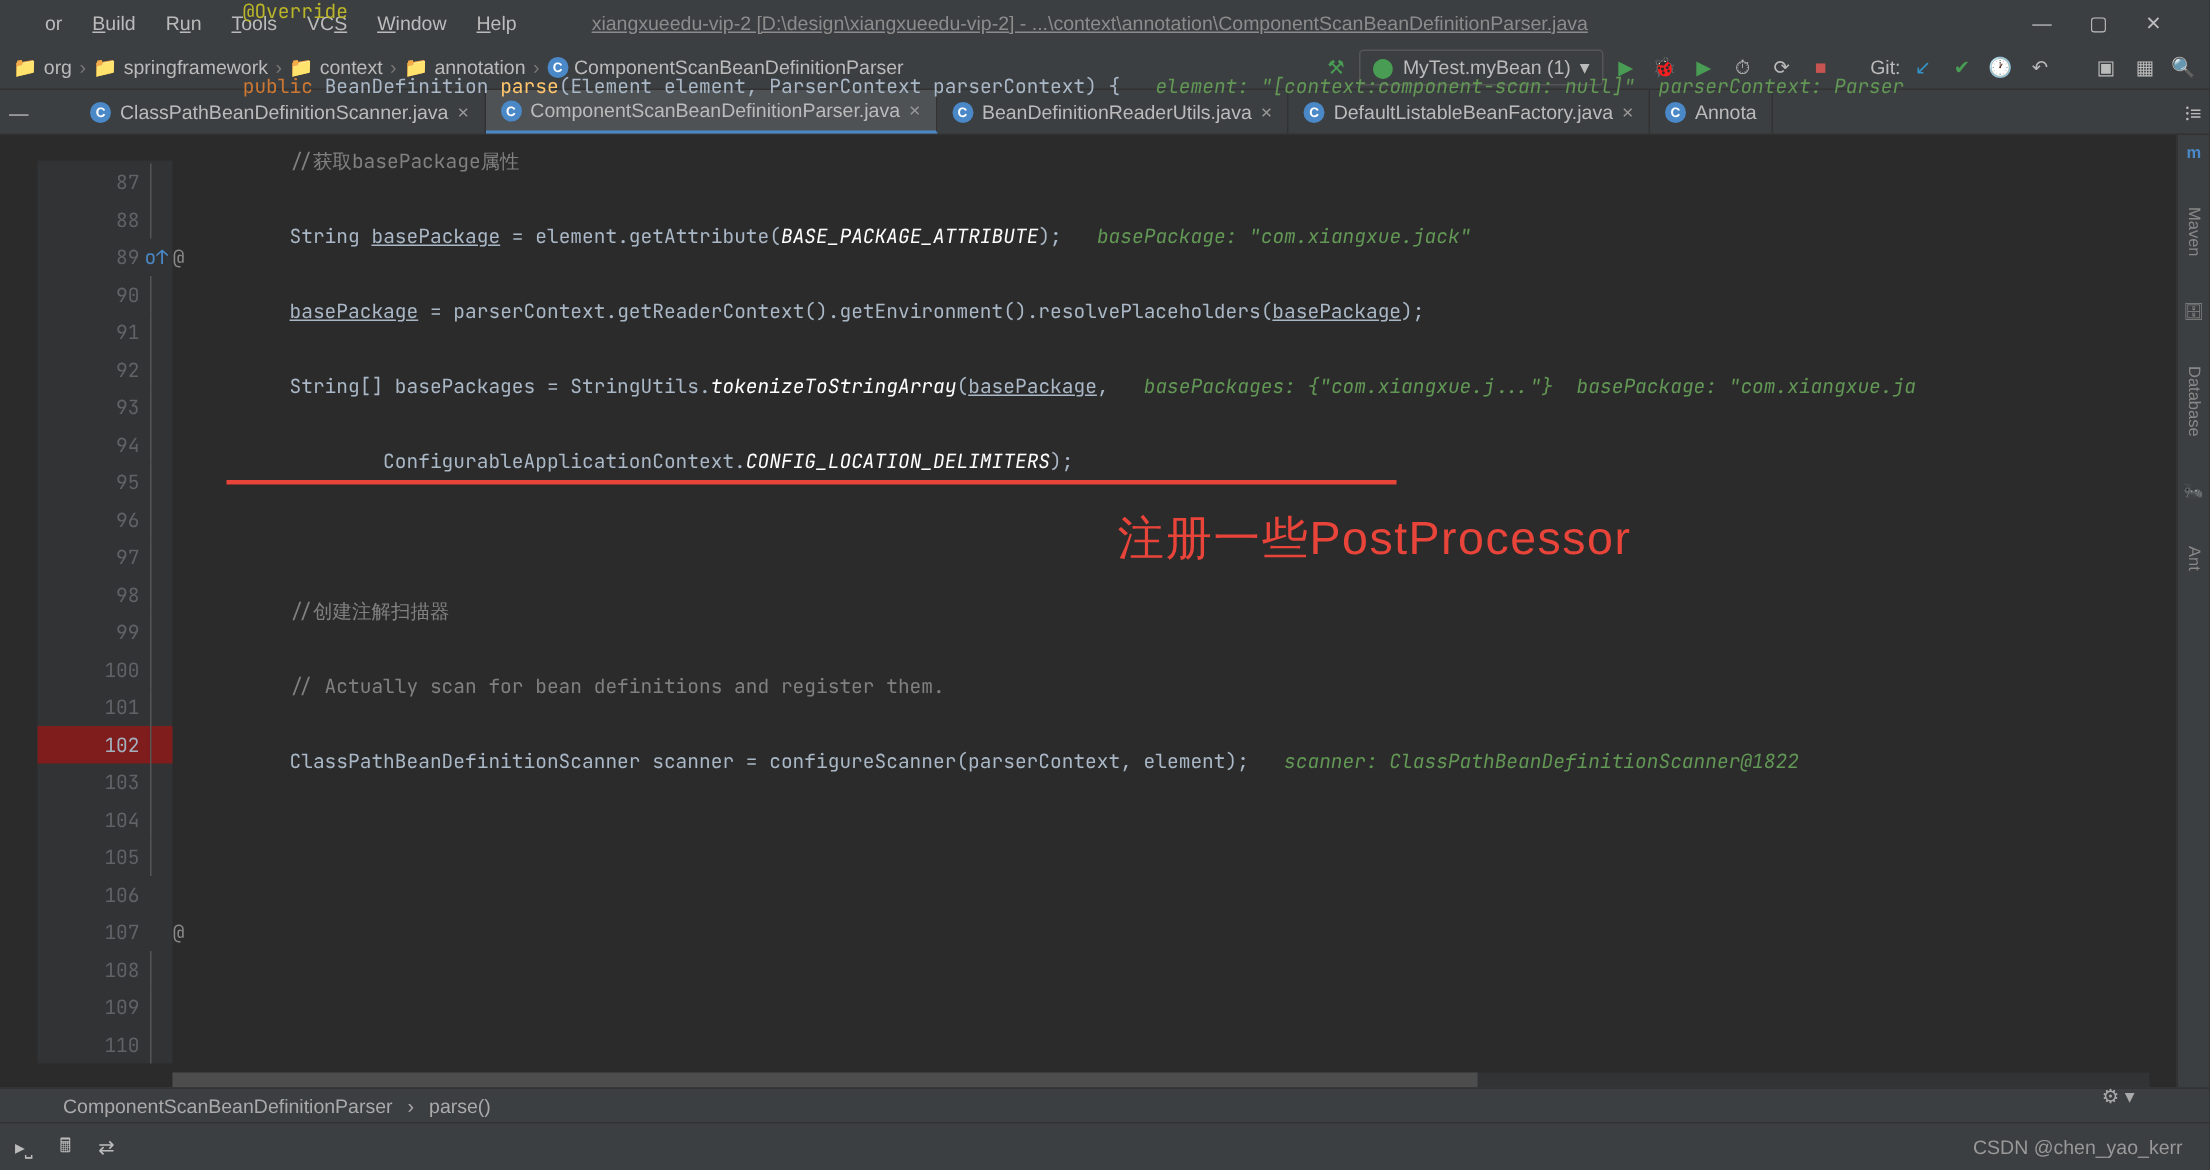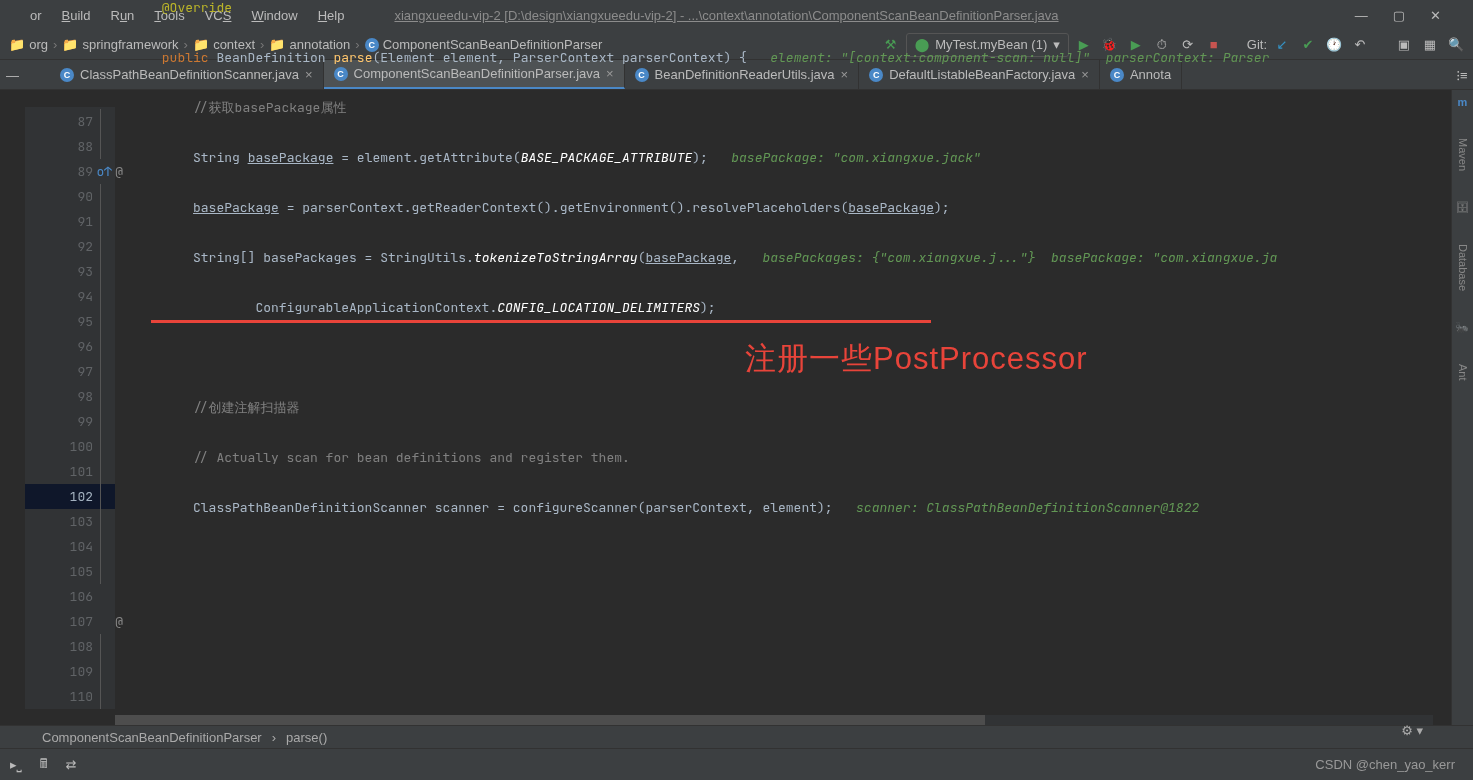--- a/index.html
+++ b/index.html
@@ -80,21 +80,21 @@
 }
 .left-gutter-bar { width: 25px; background: #3c3f41; border-right: 1px solid #323232; }
 .gutter {
   width: 90px;
   background: #313335;
   font-family: "JetBrains Mono", Consolas, monospace;
   font-size: 13px;
   padding-top: 2px;
 }
 .gutter-line { height: 25px; display: flex; align-items: center; justify-content: flex-end; padding-right: 22px; color: #606366; position: relative; }
-.gutter-line.sel { background: #0f172a; color: #a3b1bf; }
+.gutter-line.sel { background: #7f1d1d; color: #a3b1bf; }
 .gutter-mark { position: absolute; right: 3px; }
 .fold-line { position: absolute; right: 14px; width: 1px; height: 25px; background: #555; }
 .code {
   flex: 1;
   font-family: "JetBrains Mono", Consolas, monospace;
   font-size: 13px;
   line-height: 25px;
   white-space: pre;
   overflow: hidden;
   position: relative;

